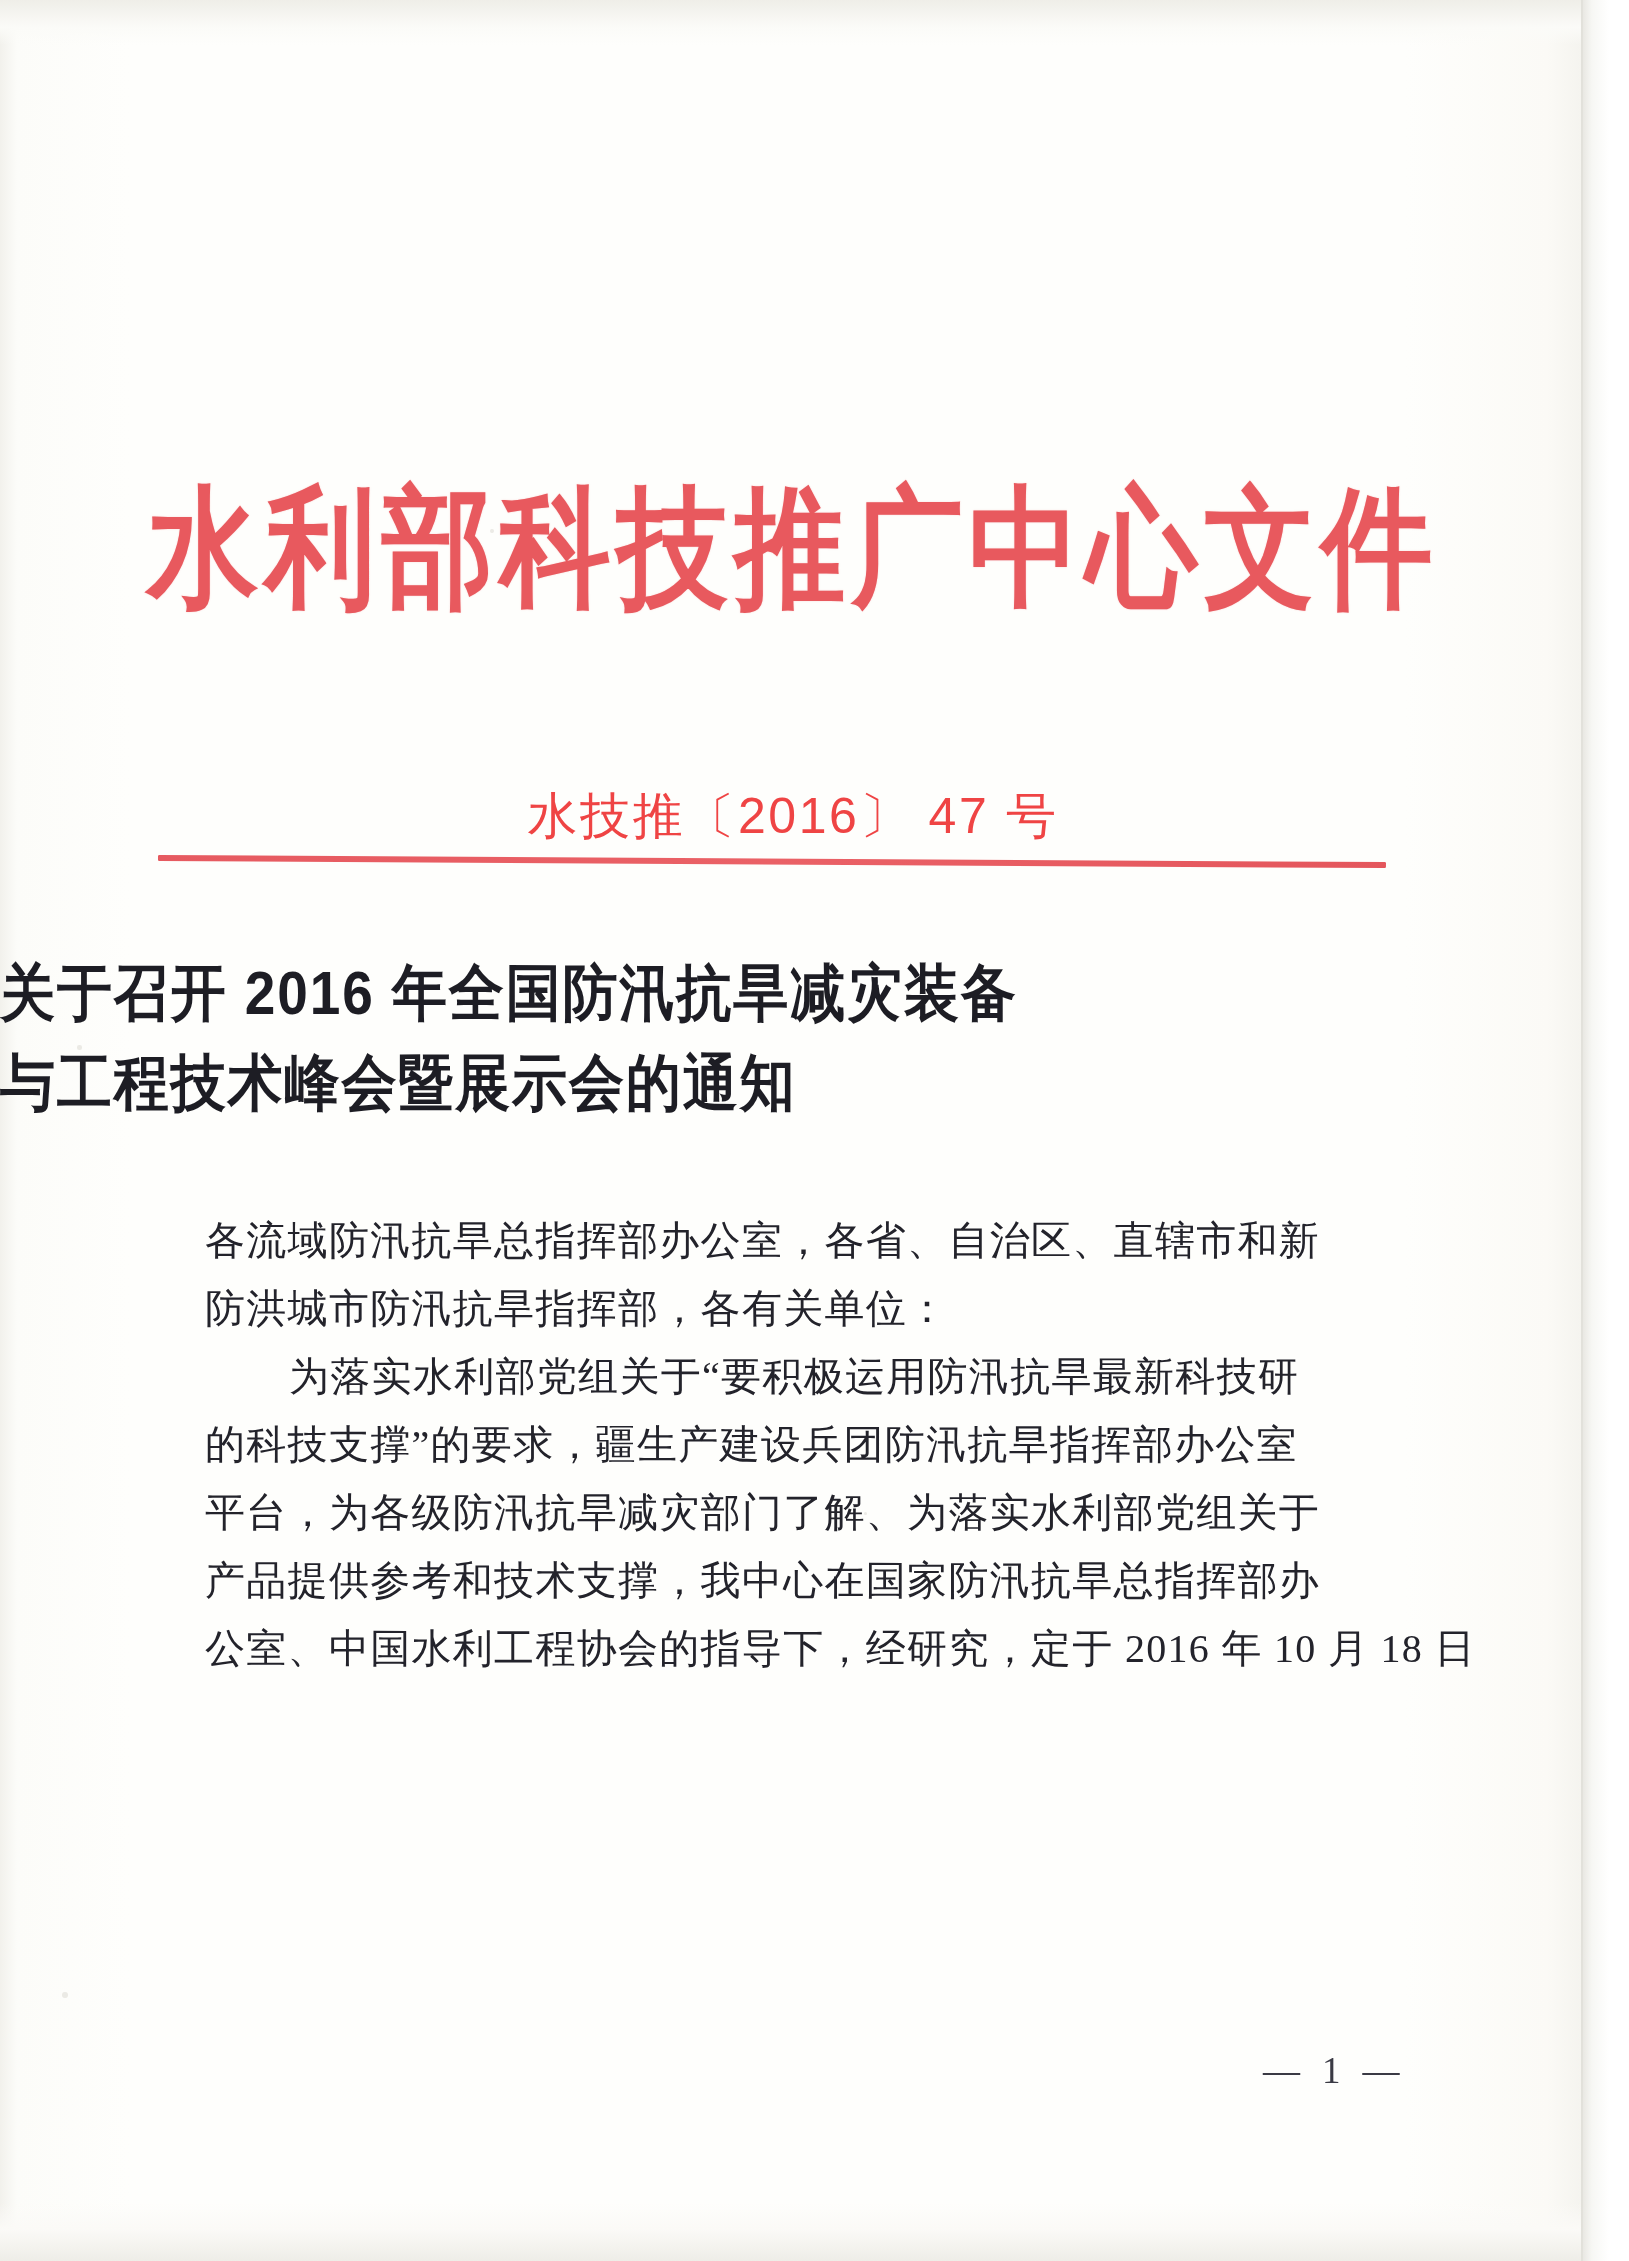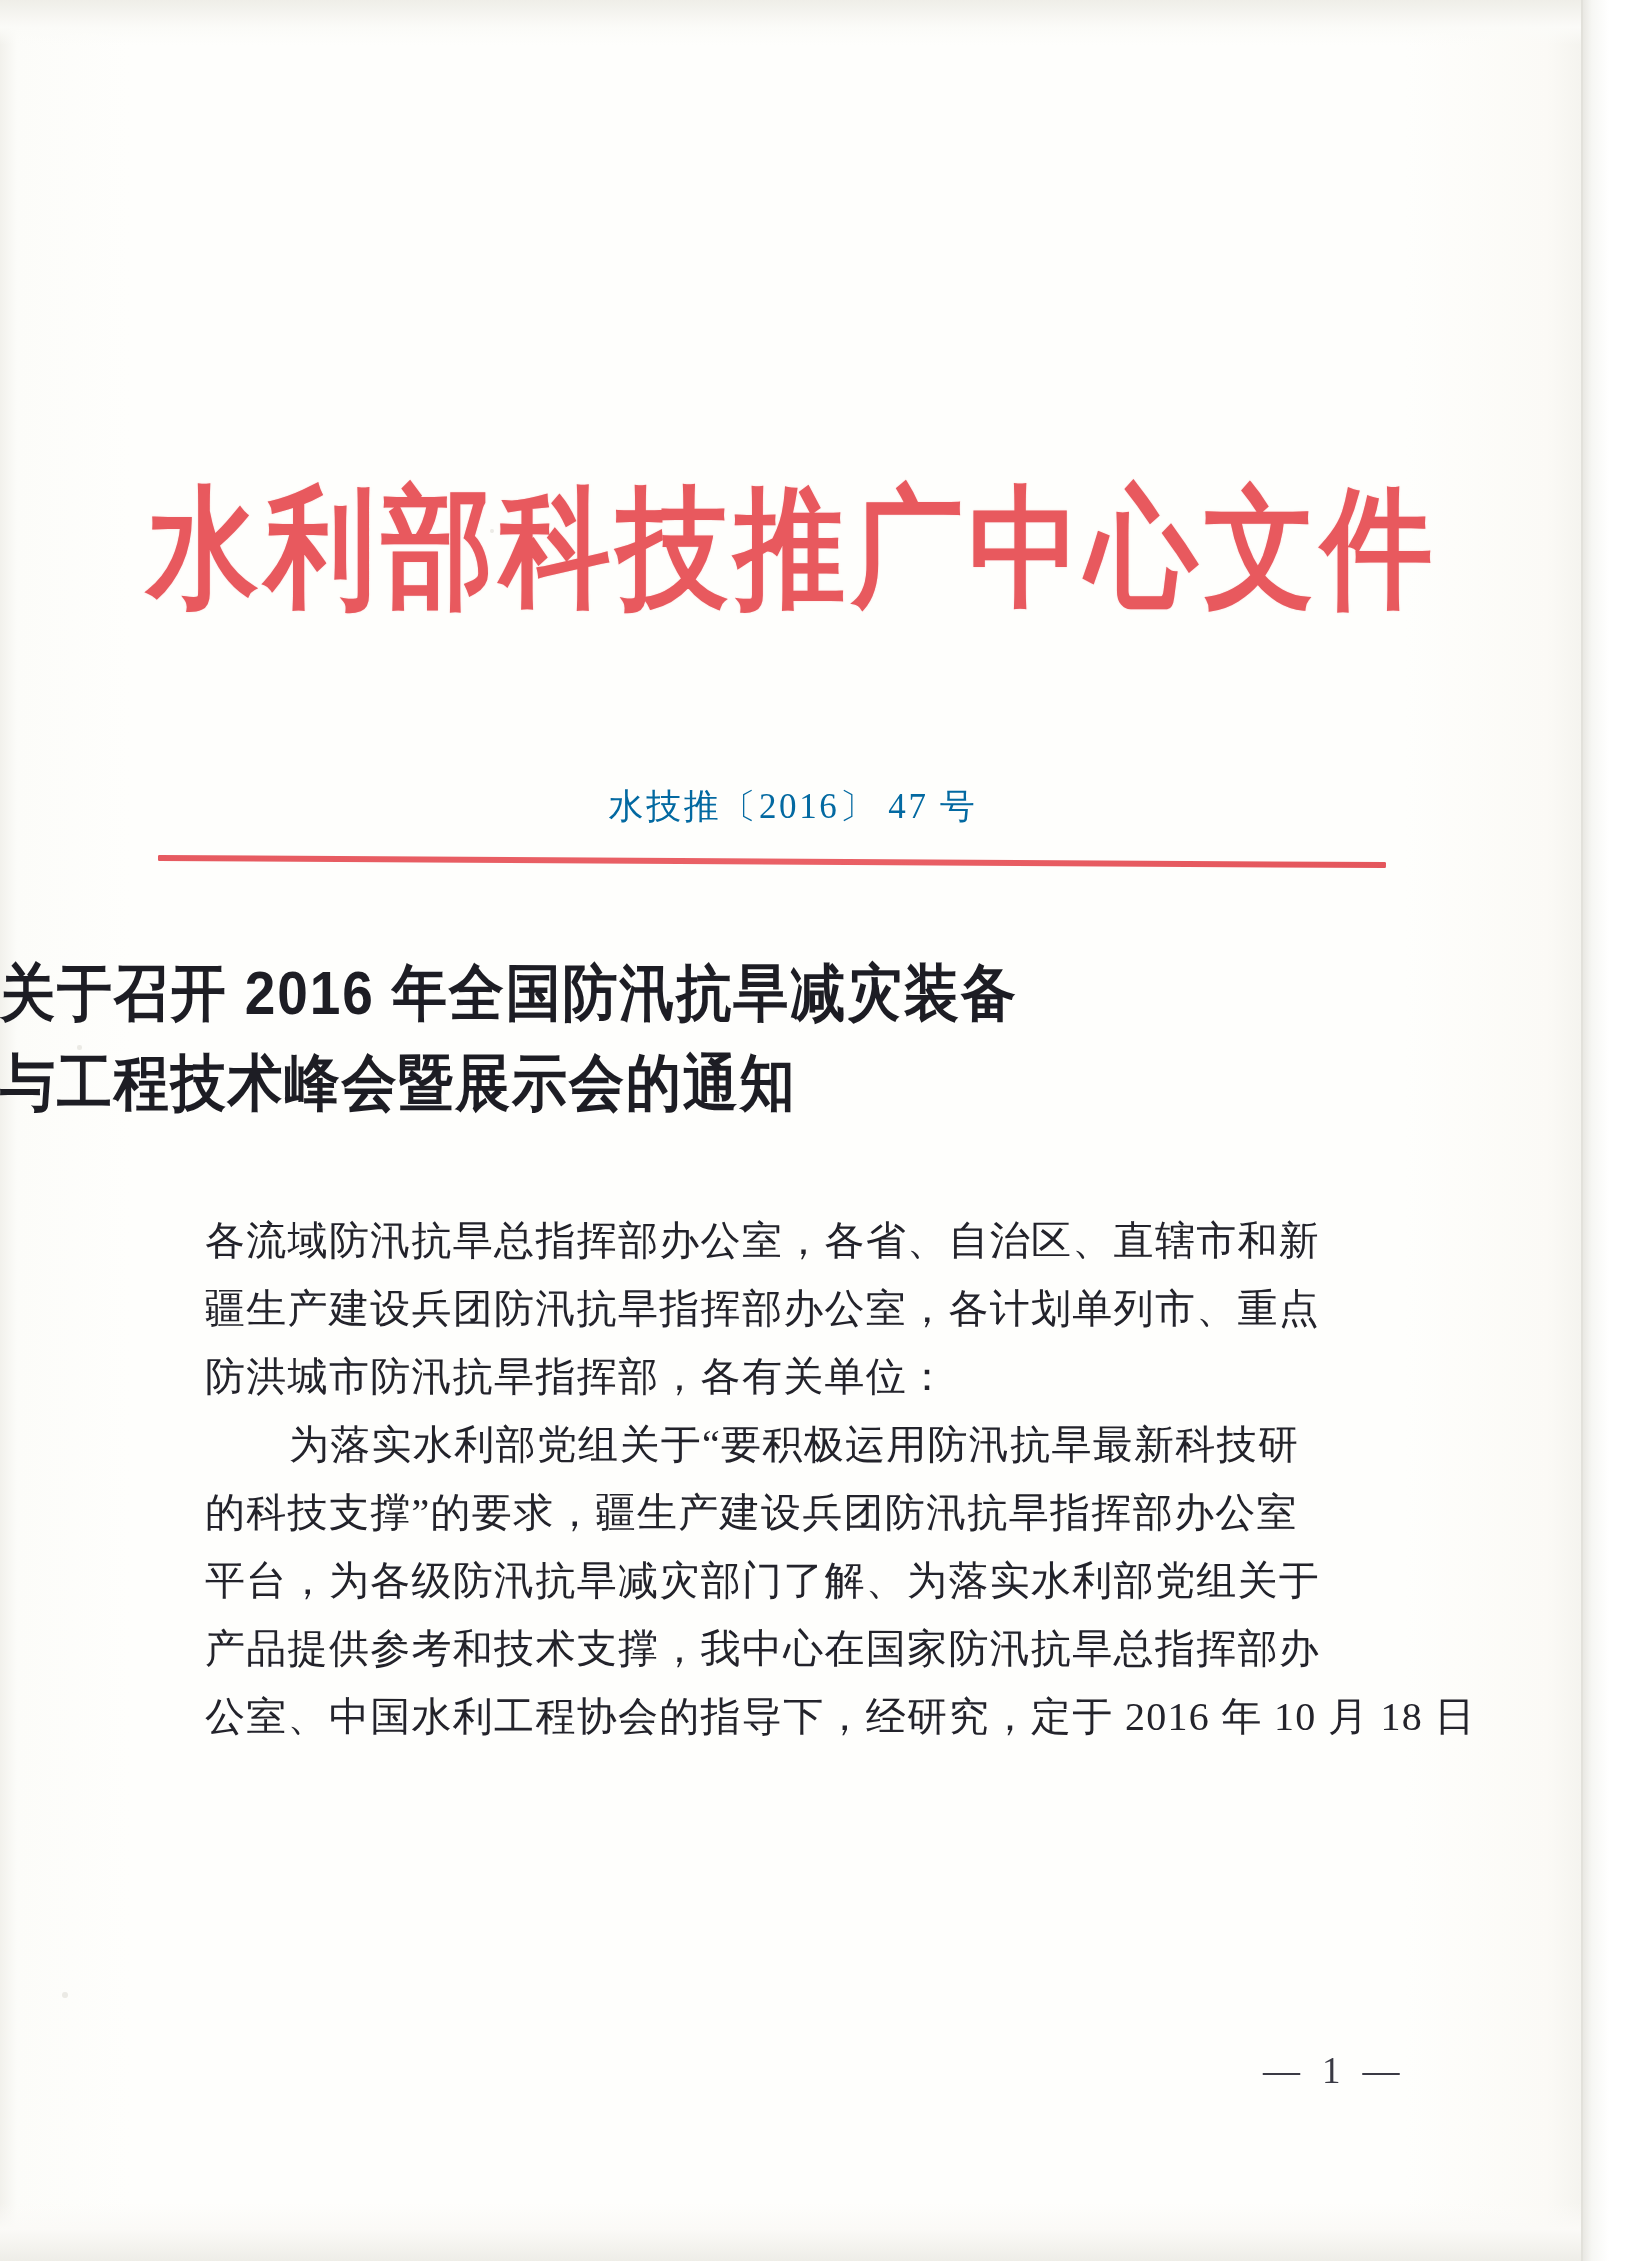--- a/index.html
+++ b/index.html
@@ -93,24 +93,24 @@
   
   .docnum {
     position: absolute;
     left: 0;
     top: 783px;
     width: 1586px;
     text-align: center;
   }
   .docnum-text {
     display: inline-block;
-    font-family: Liberation Serif, serif;
-    font-size: 35px;
+    font-family: Liberation Sans, sans-serif;
+    font-size: 50px;
     letter-spacing: 2.6px;
-    color: #0369a1;
+    color: #ef4444;
     white-space: nowrap;
   }
 
   
   .red-rule {
     position: absolute;
     left: 158px;
     top: 855px;
     width: 1228px;
     height: 5.8px;
@@ -200,21 +200,20 @@
 
     <div class="red-rule"></div>
 
     <div class="doc-title">
       <span class="tl">关于召开 2016 年全国防汛抗旱减灾装备</span>
       <span class="tl">与工程技术峰会暨展示会的通知</span>
     </div>
 
     <div class="body-block">
       <div class="bline">各流域防汛抗旱总指挥部办公室，各省、自治区、直辖市和新</div>
-      <div class="bline">疆生产建设兵团防汛抗旱指挥部办公室，各计划单列市、重点</div>
       <div class="bline">防洪城市防汛抗旱指挥部，各有关单位：</div>
       <div class="bline indent">为落实水利部党组关于“要积极运用防汛抗旱最新科技研</div>
       <div class="bline">的科技支撑”的要求，疆生产建设兵团防汛抗旱指挥部办公室</div>
       <div class="bline">平台，为各级防汛抗旱减灾部门了解、为落实水利部党组关于</div>
       <div class="bline">产品提供参考和技术支撑，我中心在国家防汛抗旱总指挥部办</div>
       <div class="bline">公室、中国水利工程协会的指导下，经研究，定于 2016 年 10 月 18 日</div>
     </div>
 
     <div class="page-footer">— 1 —</div>
 

